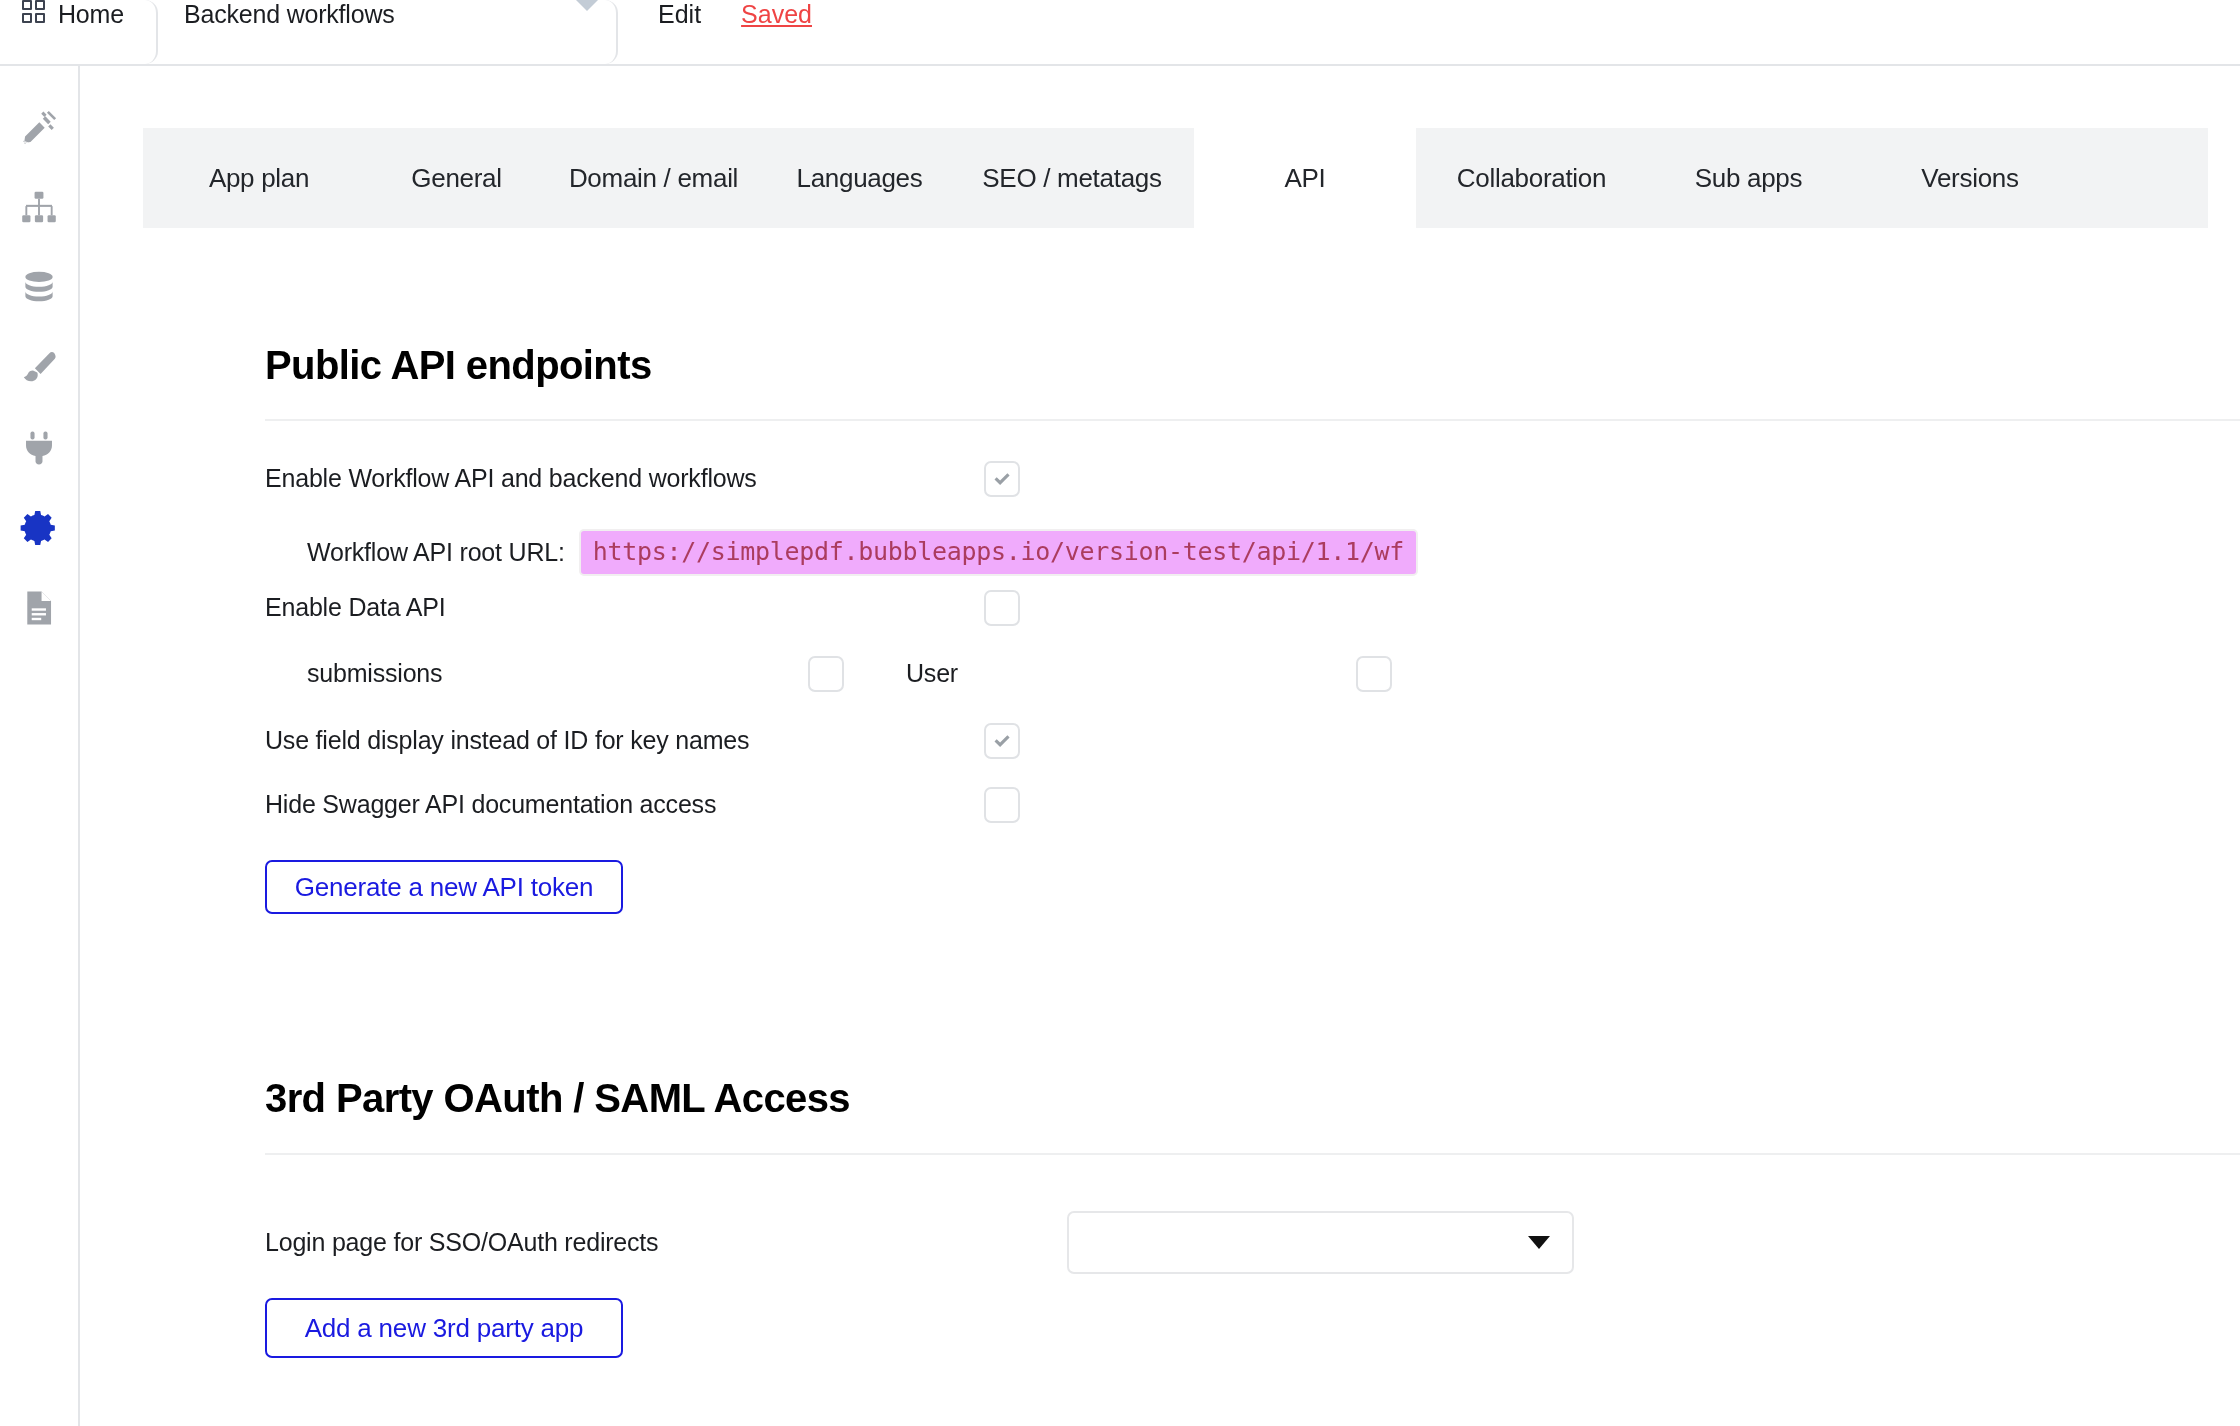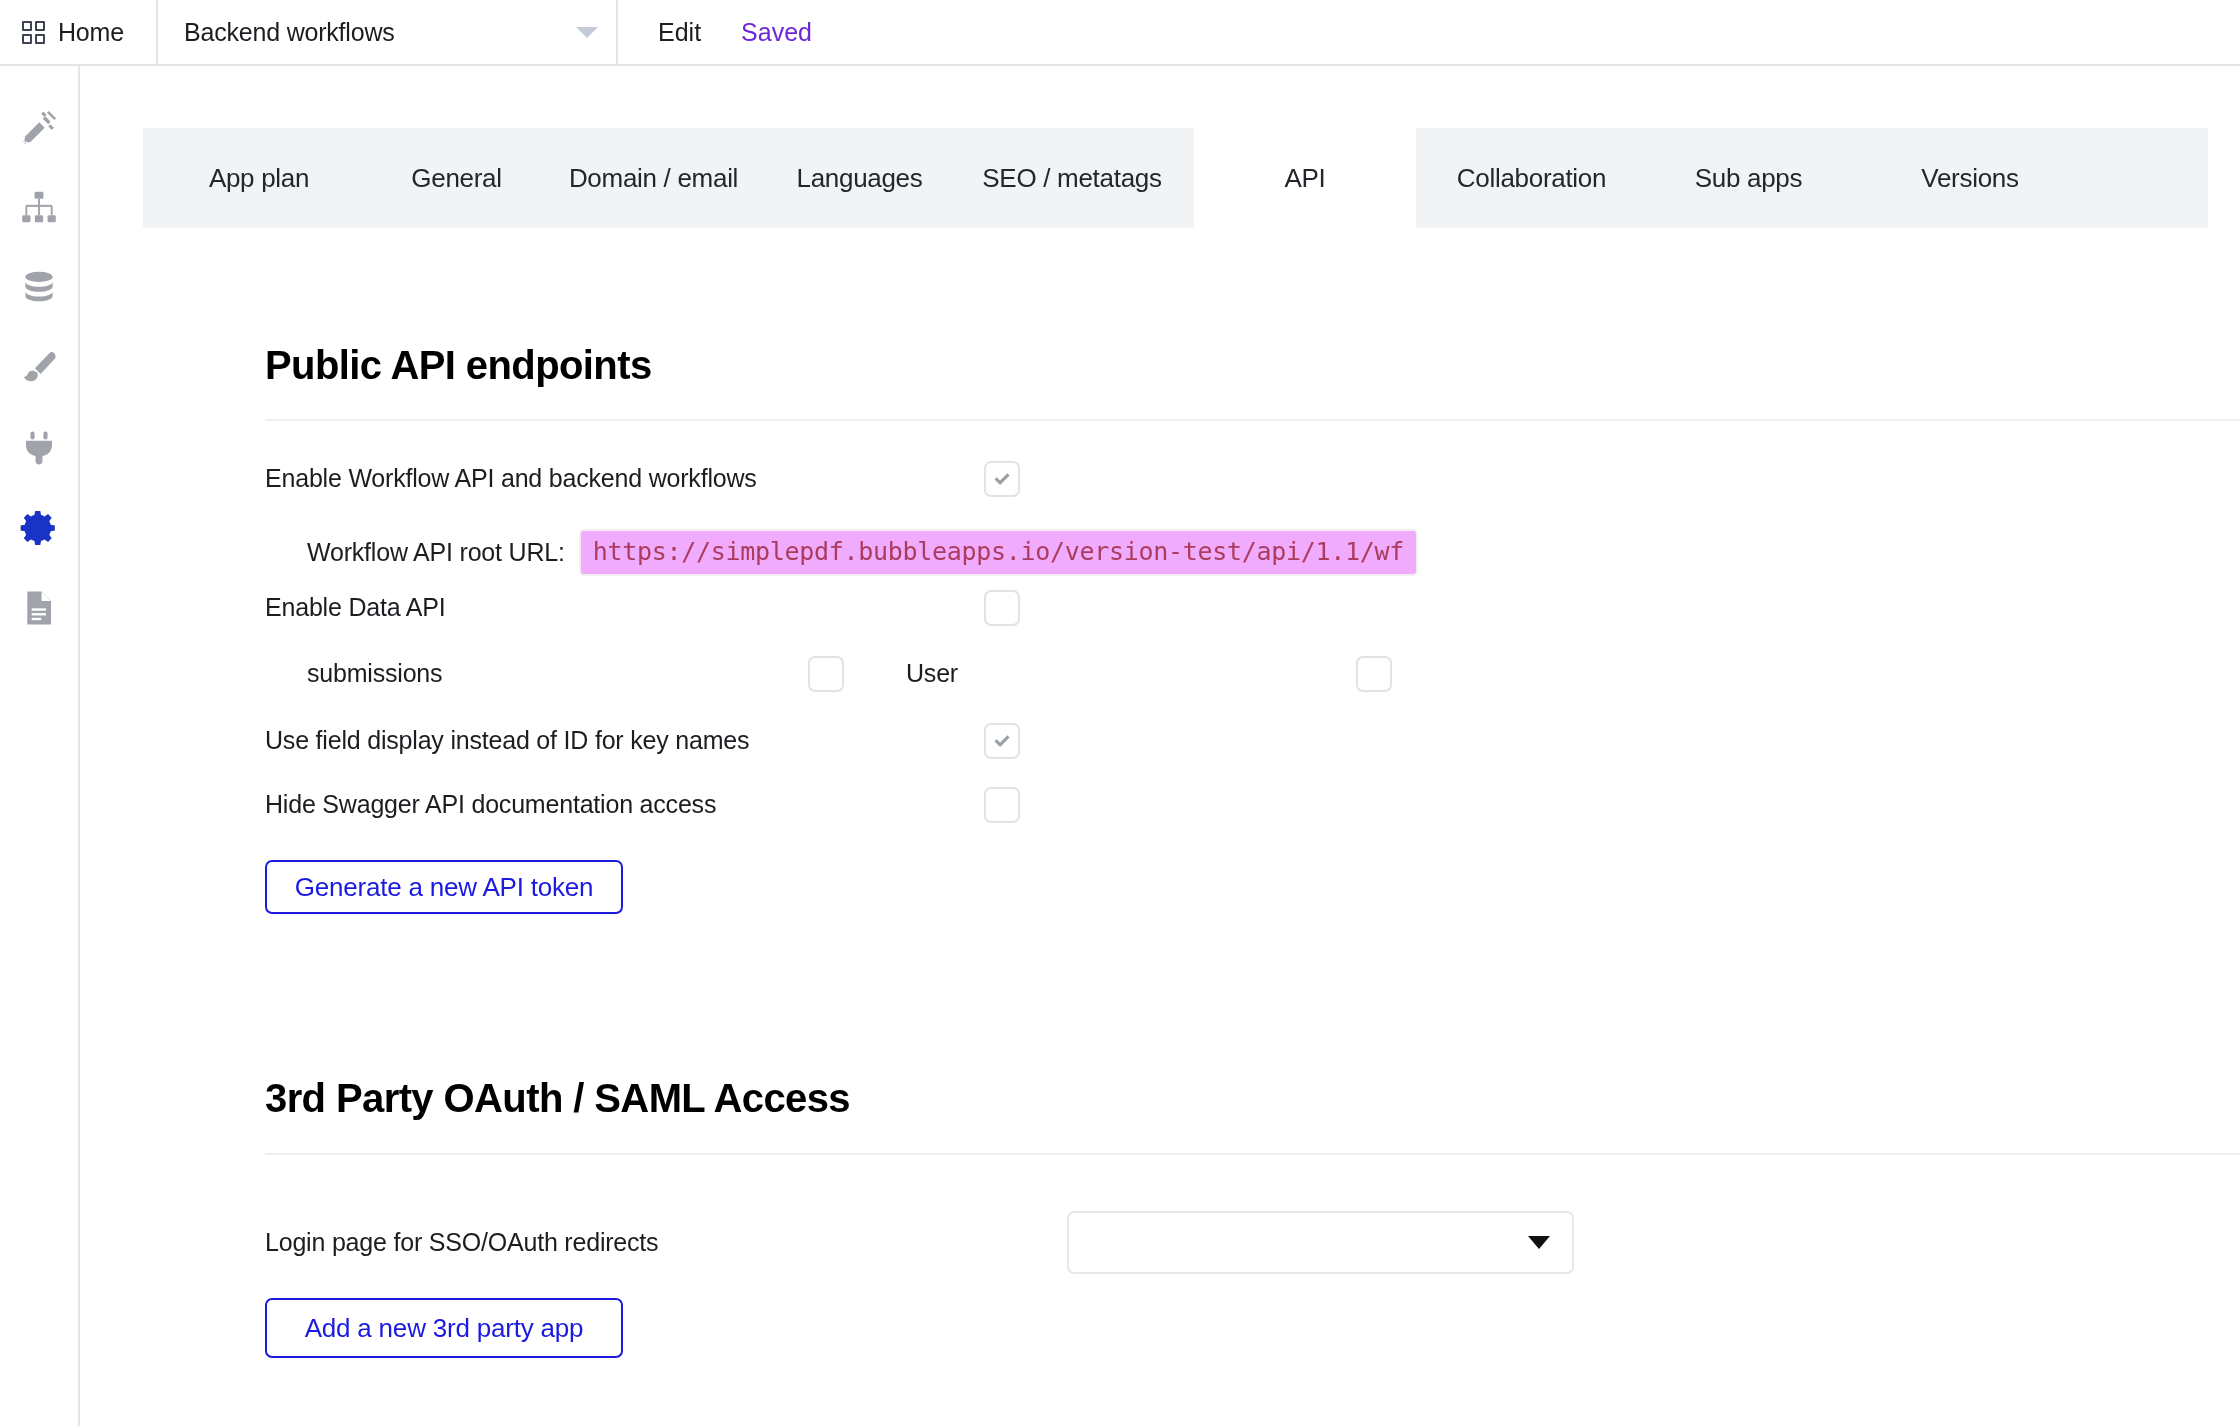--- a/index.html
+++ b/index.html
@@ -17,22 +17,22 @@
     position: absolute;
     left: 0; top: 0;
     width: 2240px; height: 66px;
     background: #ffffff;
     border-bottom: 2px solid #e3e5e8;
     display: flex;
     align-items: stretch;
   }
   .topbar-cell {
     display: flex;
-    align-items: center;
     height: 100%;
+    border-radius: 13px;
   }
   .tb-home {
     width: 158px;
     padding-left: 22px;
     gap: 13px;
     border-right: 2px solid #e3e5e8;
   }
   .home-icon {
     width: 23px; height: 23px;
     display: grid;
@@ -72,21 +72,22 @@
   .tb-edit {
     padding-left: 40px;
     gap: 40px;
   }
   .edit-label {
     font-size: 25px;
     color: #1b1d21;
   }
   .saved-label {
     font-size: 25px;
-    color: #6d28d9;
+    color: #ef4444;
+    text-decoration: underline;
   }
 
   
   .sidebar {
     position: absolute;
     left: 0; top: 66px;
     width: 80px; height: 1360px;
     background: #ffffff;
     border-right: 2px solid #e3e5e8;
     display: flex;

